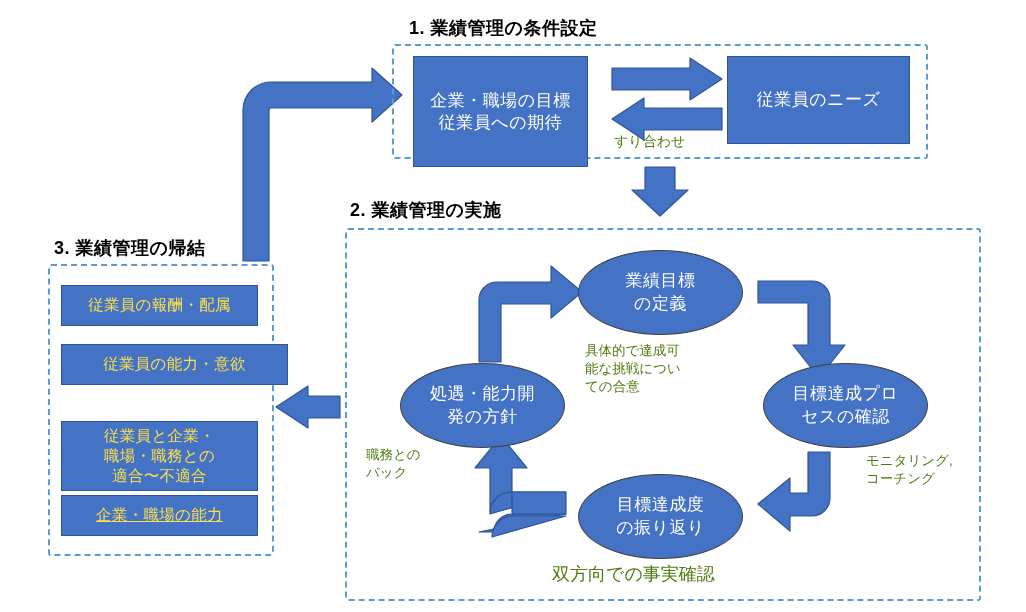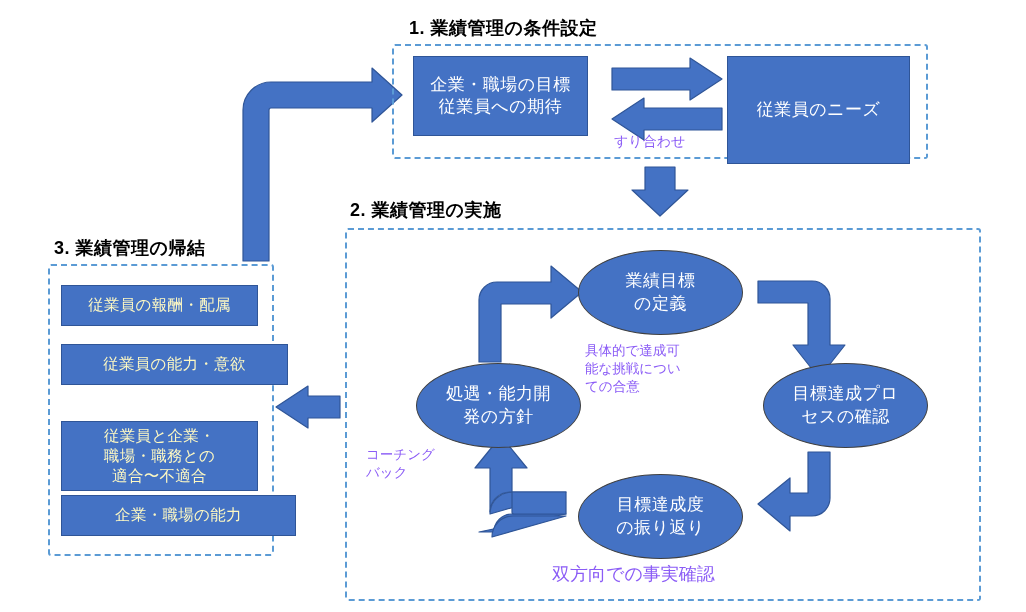--- a/index.html
+++ b/index.html
@@ -19,42 +19,42 @@
   
   .frame{position:absolute;border:2px dashed #5B9BD5;border-radius:3px;box-sizing:border-box;}
   #frame1{left:392px;top:44px;width:536px;height:115px;}
   #frame2{left:345px;top:228px;width:636px;height:373px;}
   #frame3{left:48px;top:264px;width:226px;height:292px;}
 
   
   .box{position:absolute;background:#4472C4;border:1px solid #2F5597;box-sizing:border-box;
        color:#ffffff;display:flex;align-items:center;justify-content:center;
        text-align:center;line-height:1.28;font-size:17px;letter-spacing:.5px;}
-  #b-goal{left:413px;top:56px;width:175px;height:80px;}
-  #b-needs{left:727px;top:56px;width:183px;height:108px;}
+  #b-goal{left:413px;top:56px;width:175px;height:111px;}
+  #b-needs{left:727px;top:56px;width:183px;height:88px;}
 
   .box3{position:absolute;background:#4472C4;border:1px solid #2F5597;box-sizing:border-box;
-        color:#fef9c3;display:flex;align-items:center;justify-content:center;
+        color:#fde047;display:flex;align-items:center;justify-content:center;
         text-align:center;line-height:1.3;font-size:15.5px;letter-spacing:.3px;}
   #b3-1{left:61px;top:285px;width:197px;height:41px;}
   #b3-2{left:61px;top:344px;width:227px;height:41px;}
   #b3-3{left:61px;top:403px;width:197px;height:70px;margin-top:18px;}
-  #b3-4{left:61px;top:495px;width:235px;height:41px;}
+  #b3-4{left:61px;top:495px;width:197px;height:41px;text-decoration:underline;}
 
   
   .ell{position:absolute;background:#4472C4;border:1px solid #404040;border-radius:50%;
        color:#ffffff;display:flex;align-items:center;justify-content:center;
        text-align:center;line-height:1.3;font-size:17px;letter-spacing:.5px;box-sizing:border-box;}
   #e-top{left:578px;top:250px;width:165px;height:85px;}
   #e-right{left:763px;top:363px;width:165px;height:85px;}
   #e-bottom{left:578px;top:474px;width:165px;height:85px;}
-  #e-left{left:416px;top:363px;width:165px;height:85px;}
-
-  
-  .note{position:absolute;font-size:13.5px;color:#8b5cf6;line-height:1.35;white-space:pre-line;}
+  #e-left{left:400px;top:363px;width:165px;height:85px;}
+
+  
+  .note{position:absolute;font-size:13.5px;color:#4d7c0f;line-height:1.35;white-space:pre-line;}
   #n-sumi{left:614px;top:132px;font-size:14px;}
   #n-agree{left:585px;top:342px;}
   #n-monit{left:866px;top:452px;}
   #n-feed{left:366px;top:446px;}
   #n-fact{left:552px;top:563px;font-size:18px;font-family:Liberation Mono, monospace;}
 </style>
 </head>
 <body>
 
 <div class="stage">
@@ -181,22 +181,24 @@
 の振り返り</span>
   </div>
   <div class="ell" id="e-left">
     <span style="white-space: pre-line;">処遇・能力開
 発の方針</span>
   </div>
 
   <div class="note" id="n-agree" style="white-space: pre-line;">具体的で達成可
 能な挑戦につい
 ての合意</div>
+  <div class="note" id="n-monit" style="white-space: pre-line;">モニタリング,
+コーチング</div>
   <div class="note" id="n-fact">双方向での事実確認</div>
-  <div class="note" id="n-feed" style="white-space: pre-line;">コーチング
+  <div class="note" id="n-feed" style="white-space: pre-line;">職務との
 バック</div>
 
   <div class="sec-title" id="t3">3. 業績管理の帰結</div>
   <div class="frame" id="frame3"></div>
 
   <div class="box3" id="b3-1">
     <span>従業員の報酬・配属</span>
   </div>
   <div class="box3" id="b3-2">
     <span>従業員の能力・意欲</span>

